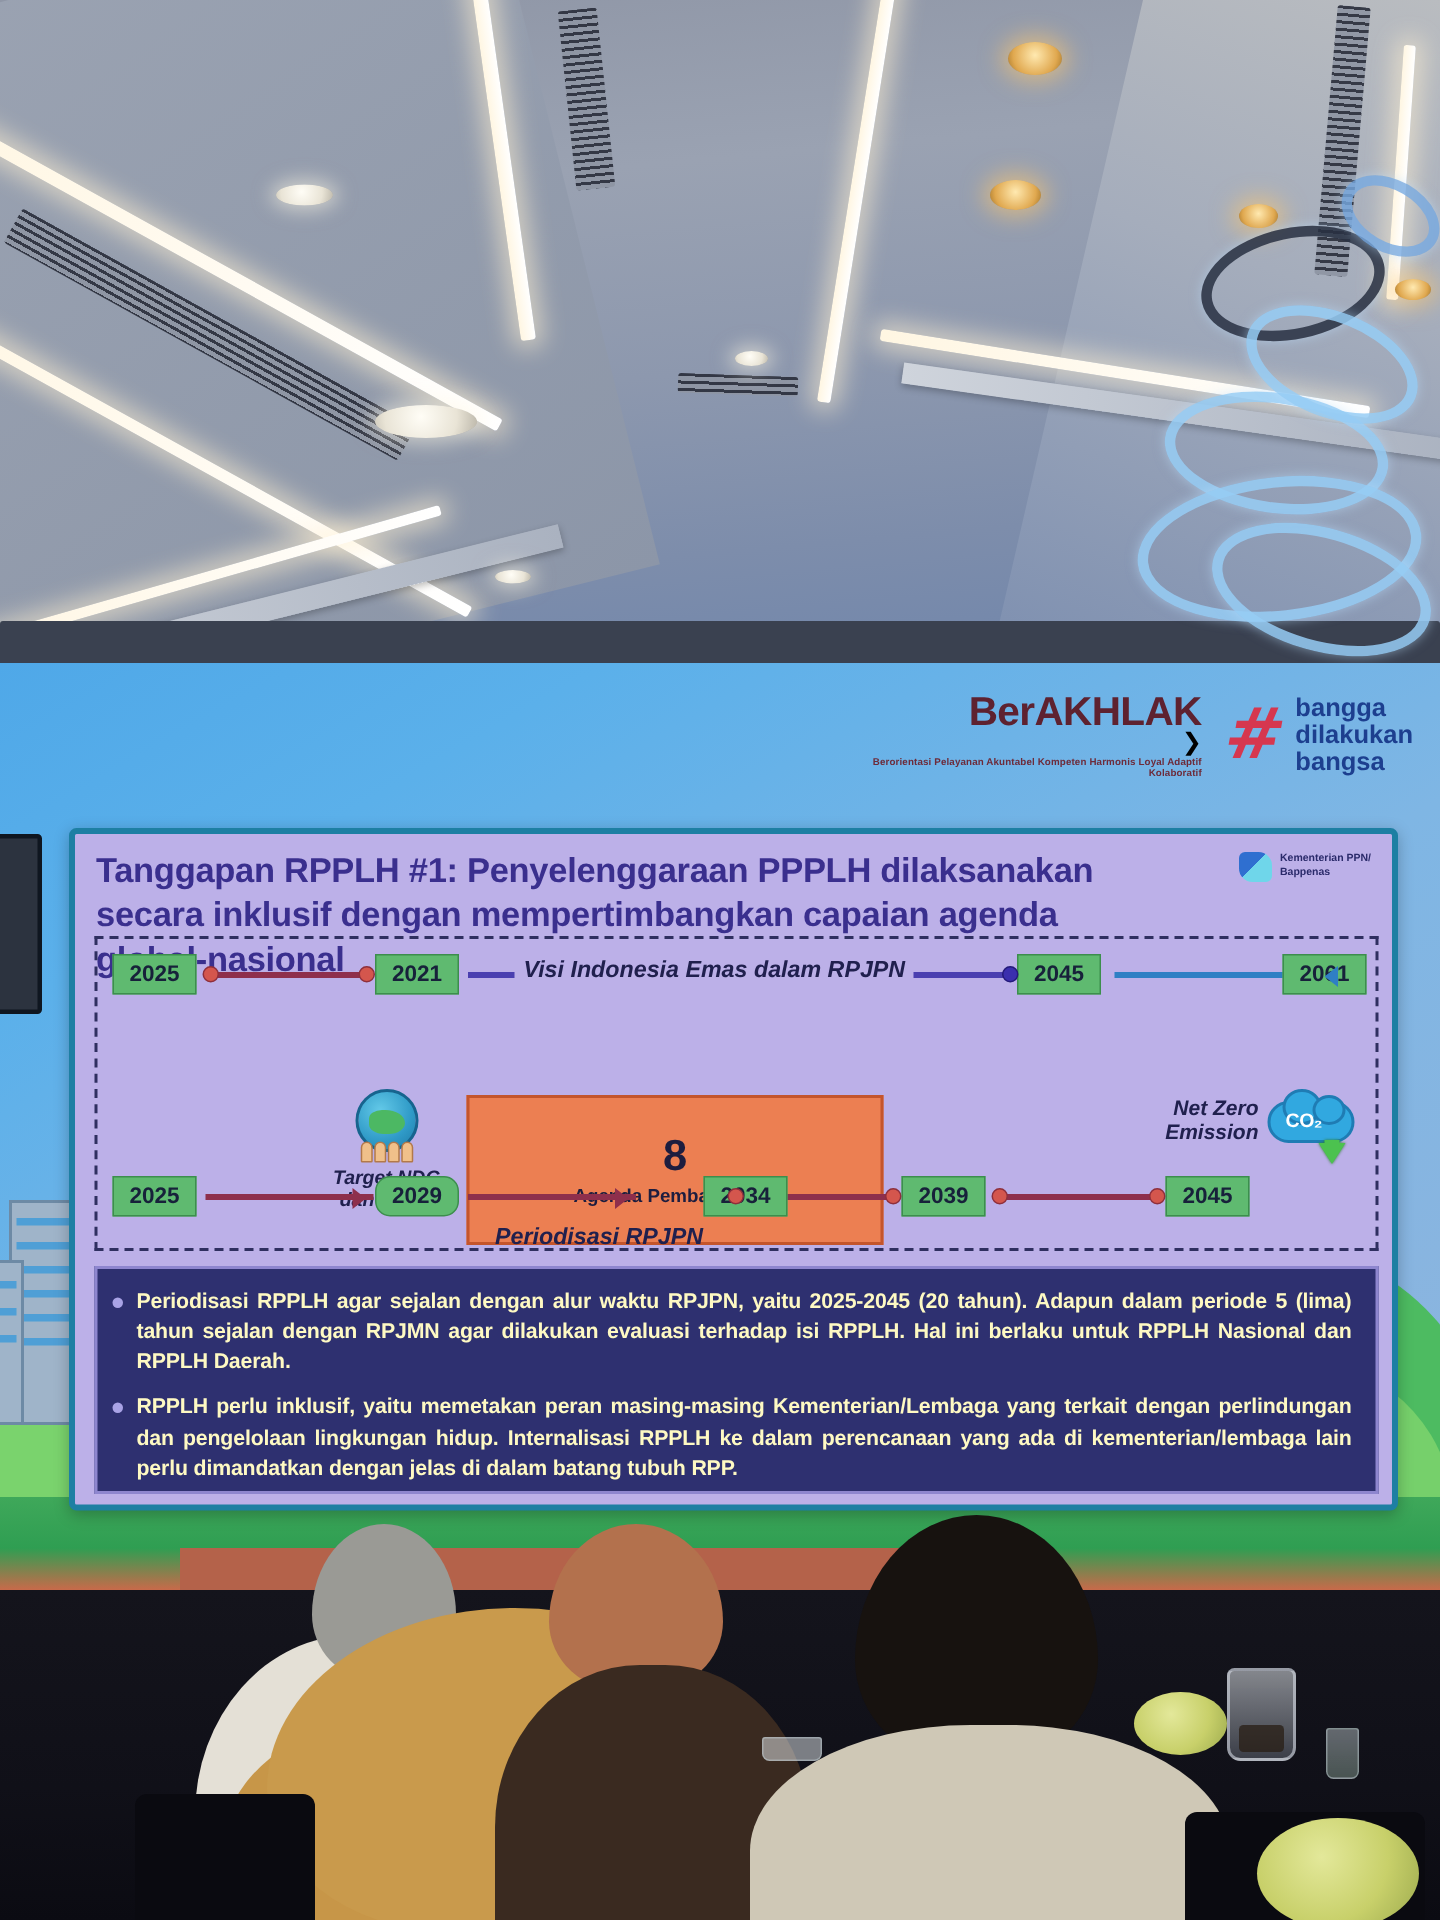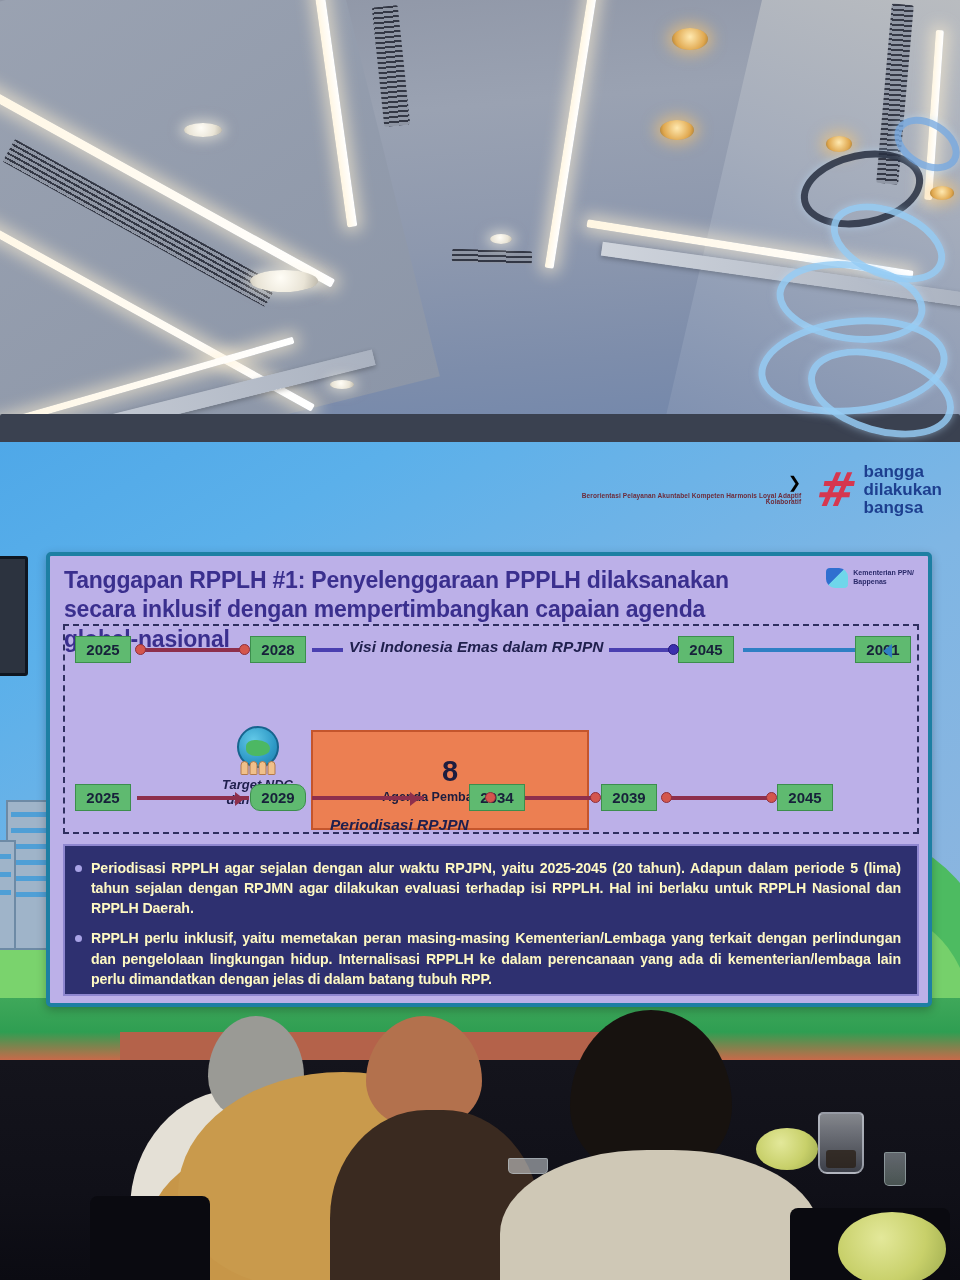--- a/index.html
+++ b/index.html
@@ -358,20 +358,21 @@
         <div class="win" style="top:90px;"></div>
     </div>
     <div class="bldg" style="left:-18px; bottom:110px; width:34px; height:110px;">
       <div class="win" style="top:12px;"></div>
         <div class="win" style="top:30px;"></div>
       <div class="win" style="top:48px;"></div>
     </div>
 
     <div class="logo-band">
       <div class="berakhlak">
+        <div class="main">BerAKHLAK</div>
         <span class="swoosh">❯</span>
         <div class="sub">Berorientasi Pelayanan Akuntabel Kompeten Harmonis Loyal Adaptif Kolaboratif</div>
       </div>
       <div class="bangga">
         <span class="hash">#</span>
         <div class="bangga-text">
           <div>bangga</div>
           <div>dilakukan</div>
           <div>bangsa</div>
         </div>
@@ -390,21 +391,21 @@
         </div>
       </div>
 
       <div class="dashbox">
 
         <div class="tl-line tl-red" style="left:72px; top:22px; width:110px;"></div>
         <div class="dot" style="left:70px; top:18px;"></div>
         <div class="dot" style="left:174px; top:18px;"></div>
 
         <div class="yearbox" style="left:10px; top:10px;">2025</div>
-        <div class="yearbox" style="left:185px; top:10px;">2028</div>
+        <div class="yearbox" style="left:185px; top:10px;">2021</div>
 
         <div class="tl-line tl-purple" style="left:247px; top:22px; width:362px;"></div>
         <div class="tl-caption caption-bg" style="left:278px; top:12px;">Visi Indonesia Emas dalam RPJPN</div>
         <div class="dot purple" style="left:603px; top:18px;"></div>
 
         <div class="yearbox" style="left:613px; top:10px;">2045</div>
 
         <div class="tl-line tl-blue" style="left:678px; top:22px; width:148px;"></div>
         <div class="arrowL" style="left:818px; top:18px;"></div>
         <div class="yearbox" style="left:790px; top:10px;">2061</div>
@@ -424,20 +425,33 @@
           </div>
         </div>
 
         <div class="stats">
           <div class="stat">
             <div class="num">8</div>
             <div class="lbl">Agenda Pembangunan</div>
           </div>
         </div>
 
+        <div class="nze">
+          <div class="cap">
+            <div>Net Zero</div>
+            <div>Emission</div>
+          </div>
+          <div class="cloud">
+            <div class="body"></div>
+            <div class="puff" style="left:10px; top:0; width:26px; height:24px;"></div>
+            <div class="puff" style="left:30px; top:4px; width:22px; height:20px;"></div>
+            <div class="co2">CO₂</div>
+            <div class="greenarrow"></div>
+          </div>
+        </div>
 
         <div class="tl-line tl-red" style="left:72px; top:170px; width:112px;"></div>
         <div class="arrowR" style="left:170px; top:166px;"></div>
         <div class="yearbox" style="left:10px; top:158px;">2025</div>
 
         <div class="yearbox" style="left:185px; top:158px;border-radius:10px;">2029</div>
         <div class="tl-line tl-red" style="left:247px; top:170px; width:112px;"></div>
         <div class="arrowR" style="left:345px; top:166px;"></div>
 
         <div class="yearbox" style="left:360px; top:158px;margin-left:44px;">2034</div>

